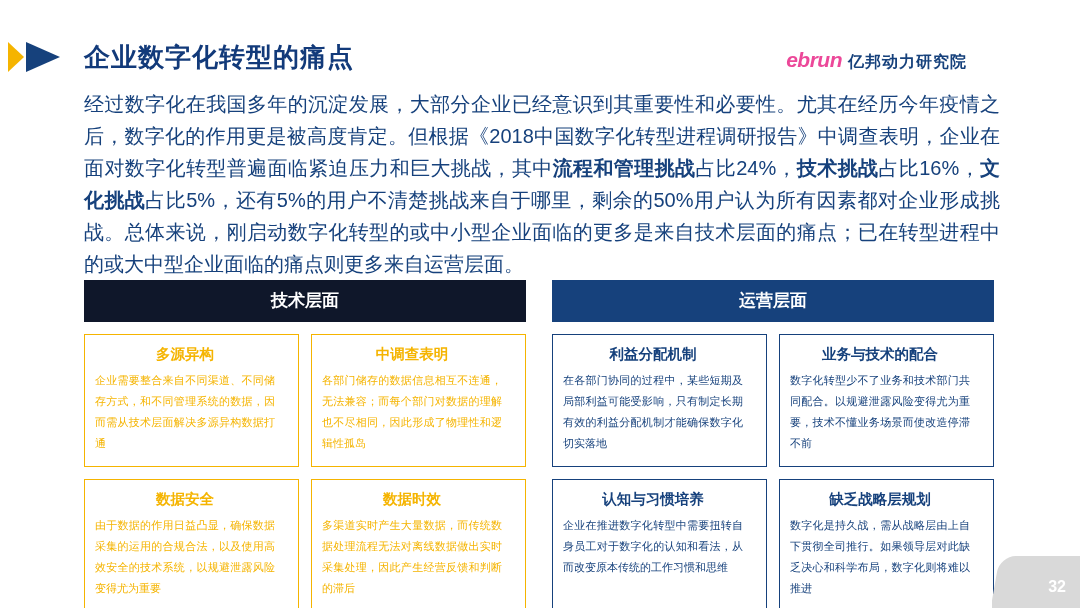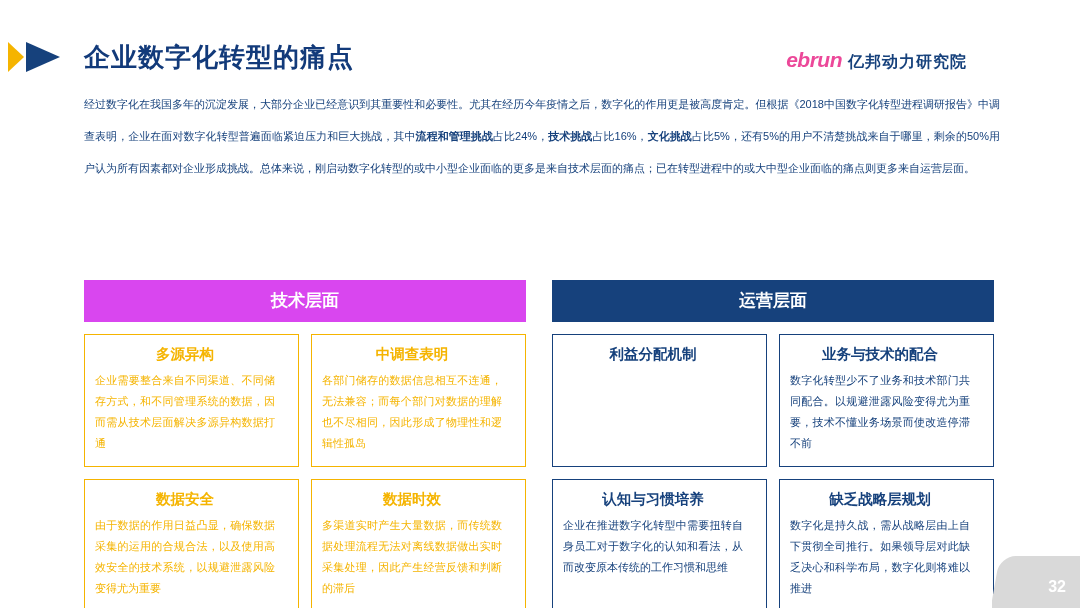--- a/index.html
+++ b/index.html
@@ -67,21 +67,21 @@
     color: #16417c;
     letter-spacing: 1px;
   }
 
   
   .lead {
     position: absolute;
     left: 84px;
     top: 88px;
     width: 916px;
-    font-size: 11px;
+    font-size: 20px;
     line-height: 32px;
     color: #16417c;
     text-align: justify;
   }
   .lead b {
     font-weight: bold;
   }
 
   
   .col {
@@ -93,21 +93,21 @@
   .col-right { left: 552px; }
 
   .col-head {
     height: 42px;
     line-height: 42px;
     text-align: center;
     font-size: 17px;
     font-weight: bold;
     color: #ffffff;
   }
-  .col-head.yellow { background: #d946ef; }
+  .col-head.yellow { background: #0f172a; }
   .col-head.blue { background: #16417c; }
 
   .grid {
     margin-top: 12px;
     display: grid;
     grid-template-columns: 1fr 1fr;
     gap: 12px;
   }
   .cell {
     min-height: 118px;
@@ -206,20 +206,21 @@
         <div class="cell-body">多渠道实时产生大量数据，而传统数据处理流程无法对离线数据做出实时采集处理，因此产生经营反馈和判断的滞后</div>
       </div>
     </div>
   </div>
 
   <div class="col col-right">
     <div class="col-head blue">运营层面</div>
     <div class="grid">
       <div class="cell blue">
         <div class="cell-title">利益分配机制</div>
+        <div class="cell-body">在各部门协同的过程中，某些短期及局部利益可能受影响，只有制定长期有效的利益分配机制才能确保数字化切实落地</div>
       </div>
       <div class="cell blue">
         <div class="cell-title">业务与技术的配合</div>
         <div class="cell-body">数字化转型少不了业务和技术部门共同配合。以规避泄露风险变得尤为重要，技术不懂业务场景而使改造停滞不前</div>
       </div>
       <div class="cell blue">
         <div class="cell-title">认知与习惯培养</div>
         <div class="cell-body">企业在推进数字化转型中需要扭转自身员工对于数字化的认知和看法，从而改变原本传统的工作习惯和思维</div>
       </div>
       <div class="cell blue">

